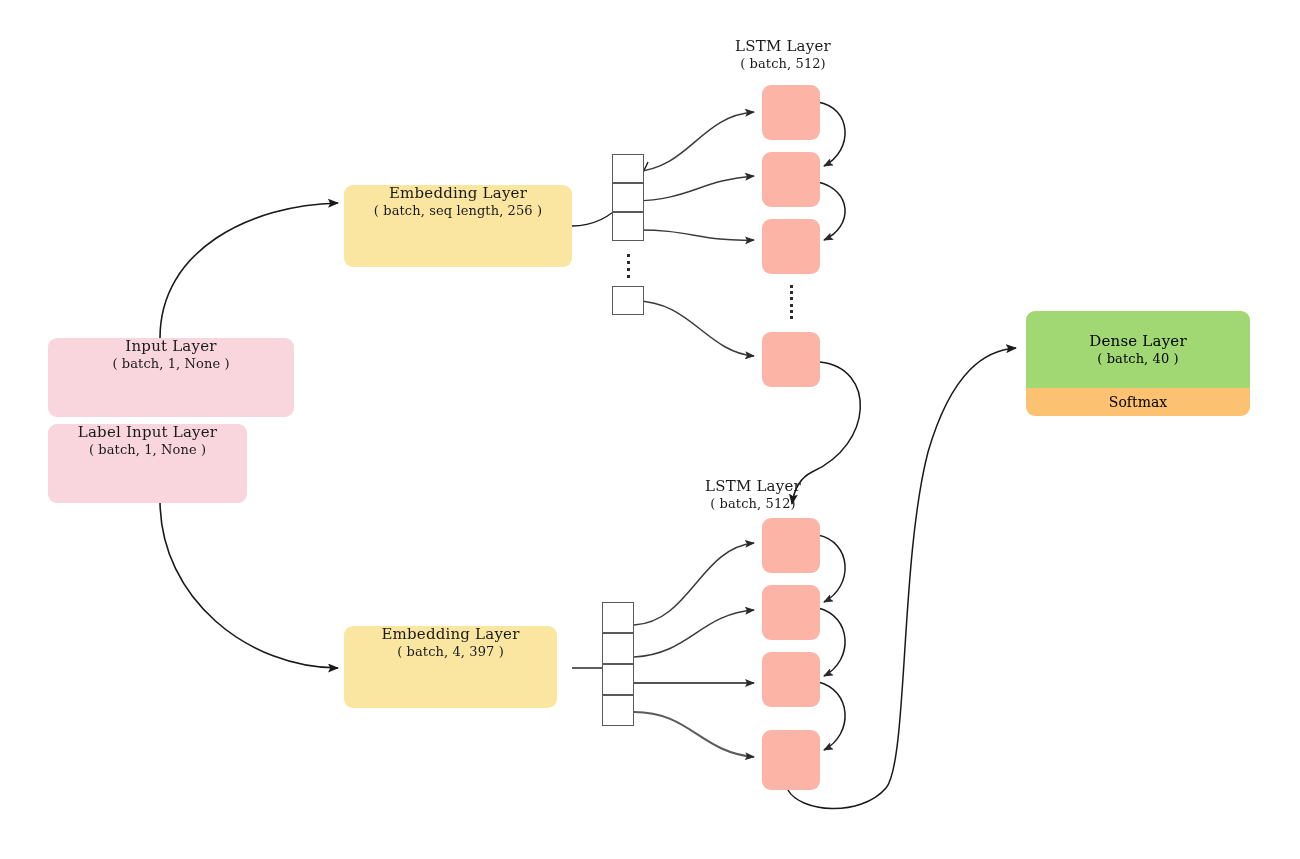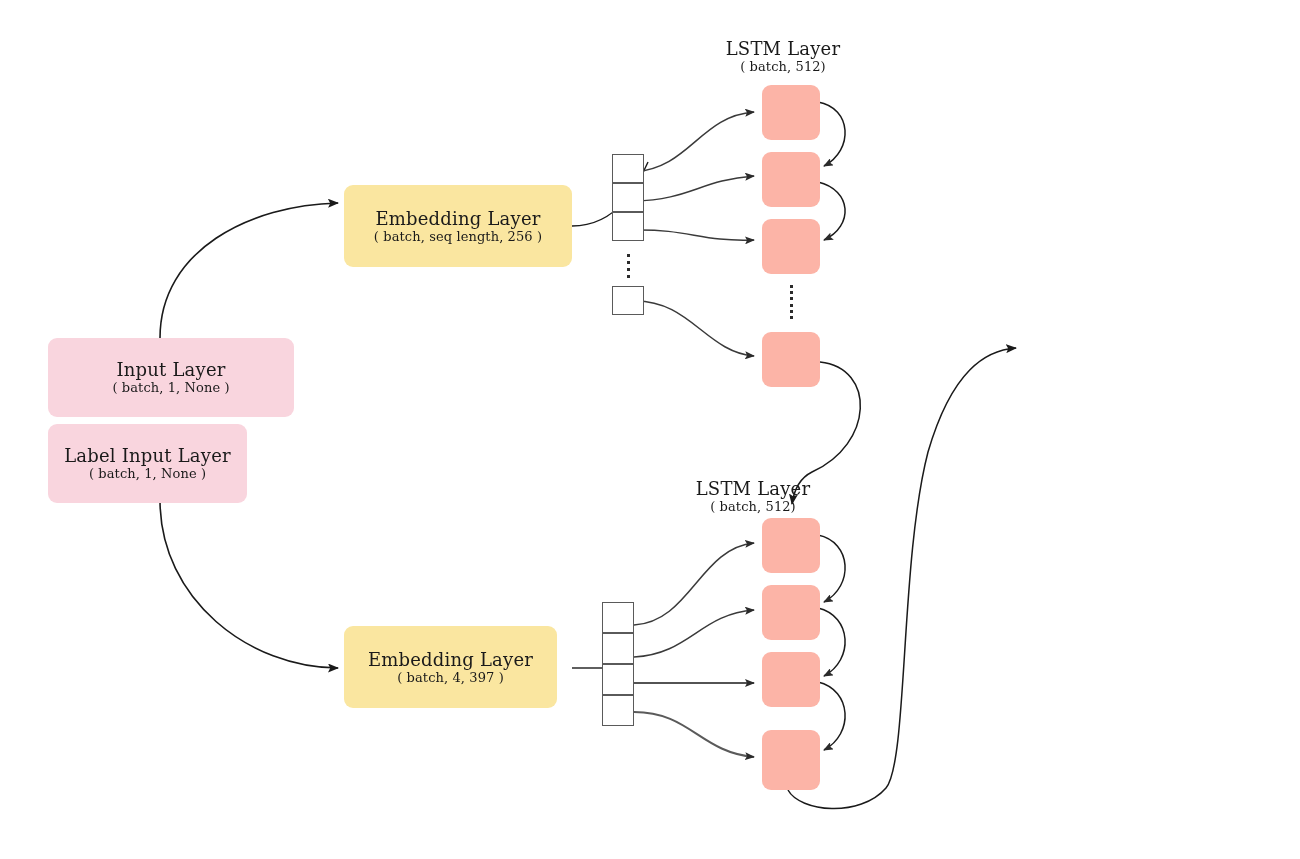--- a/index.html
+++ b/index.html
@@ -22,29 +22,28 @@
     width: 1300px;
     height: 859px;
     pointer-events: none;
   }
   .node {
     position: absolute;
     box-sizing: border-box;
     display: flex;
     flex-direction: column;
     align-items: center;
-    justify-content: center;
     text-align: center;
     color: #1a1a1a;
   }
   .rounded-block {
     border-radius: 9px;
   }
   .title-line {
-    font-size: 18px;
+    font-size: 15px;
     line-height: 1.18;
     letter-spacing: 0.2px;
   }
   .shape-line {
     font-size: 13px;
     line-height: 1.2;
     letter-spacing: 0.1px;
   }
   .pink-block { background: #f9d5de; }
   .yellow-block { background: #fae6a0; }
@@ -206,14 +205,23 @@
   <div class="seq-box" style="left:602px; top:602px; width:32px; height:31px;"></div>
   <div class="seq-box" style="left:602px; top:633px; width:32px; height:31px;"></div>
   <div class="seq-box" style="left:602px; top:664px; width:32px; height:31px;"></div>
   <div class="seq-box" style="left:602px; top:695px; width:32px; height:31px;"></div>
 
   <div class="lstm-cell" style="left:762px; top:518px; width:58px; height:55px;"></div>
   <div class="lstm-cell" style="left:762px; top:585px; width:58px; height:55px;"></div>
   <div class="lstm-cell" style="left:762px; top:652px; width:58px; height:55px;"></div>
   <div class="lstm-cell" style="left:762px; top:730px; width:58px; height:60px;"></div>
 
+  <div class="dense-stack" style="left:1026px; top:311px; width:224px; height:105px;">
+    <div class="dense-main">
+      <div class="title-line">Dense Layer</div>
+      <div class="shape-line">( batch, 40 )</div>
+    </div>
+    <div class="dense-soft" style="height:28px;">
+      <span>Softmax</span>
+    </div>
+  </div>
 
 </div>
 
 </body></html>

